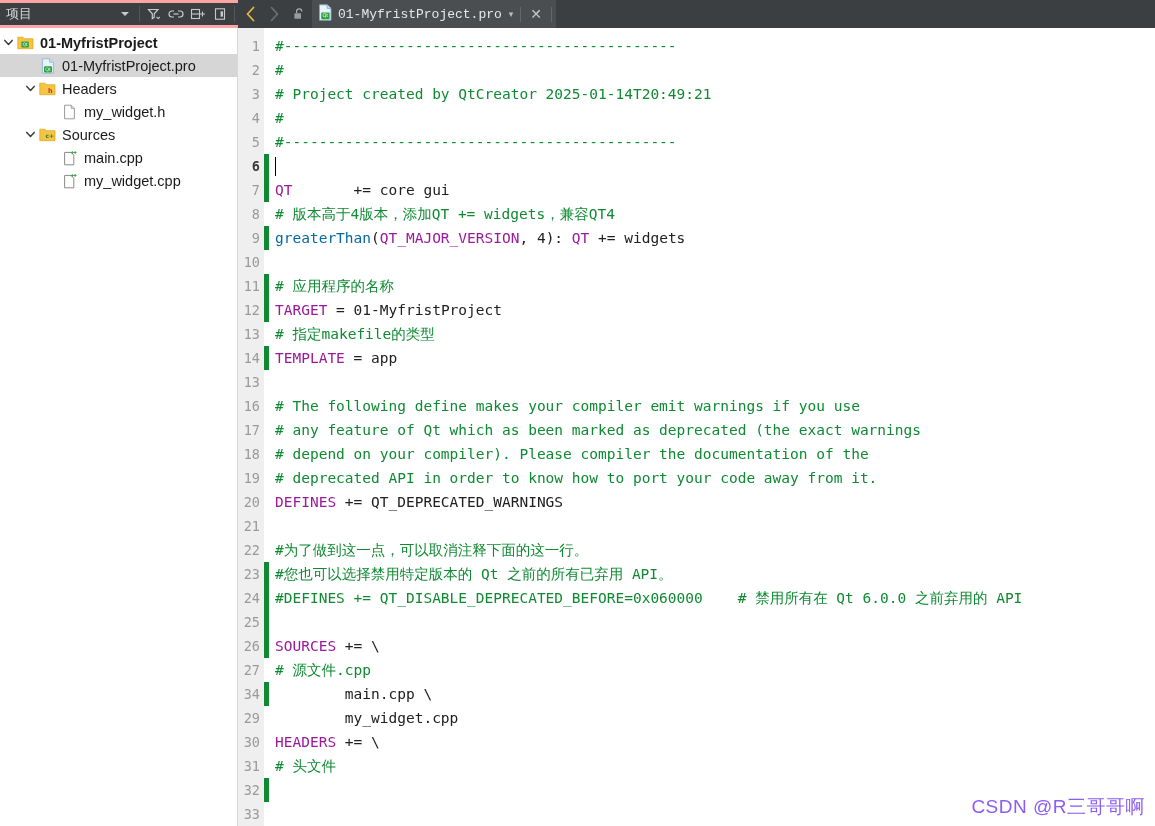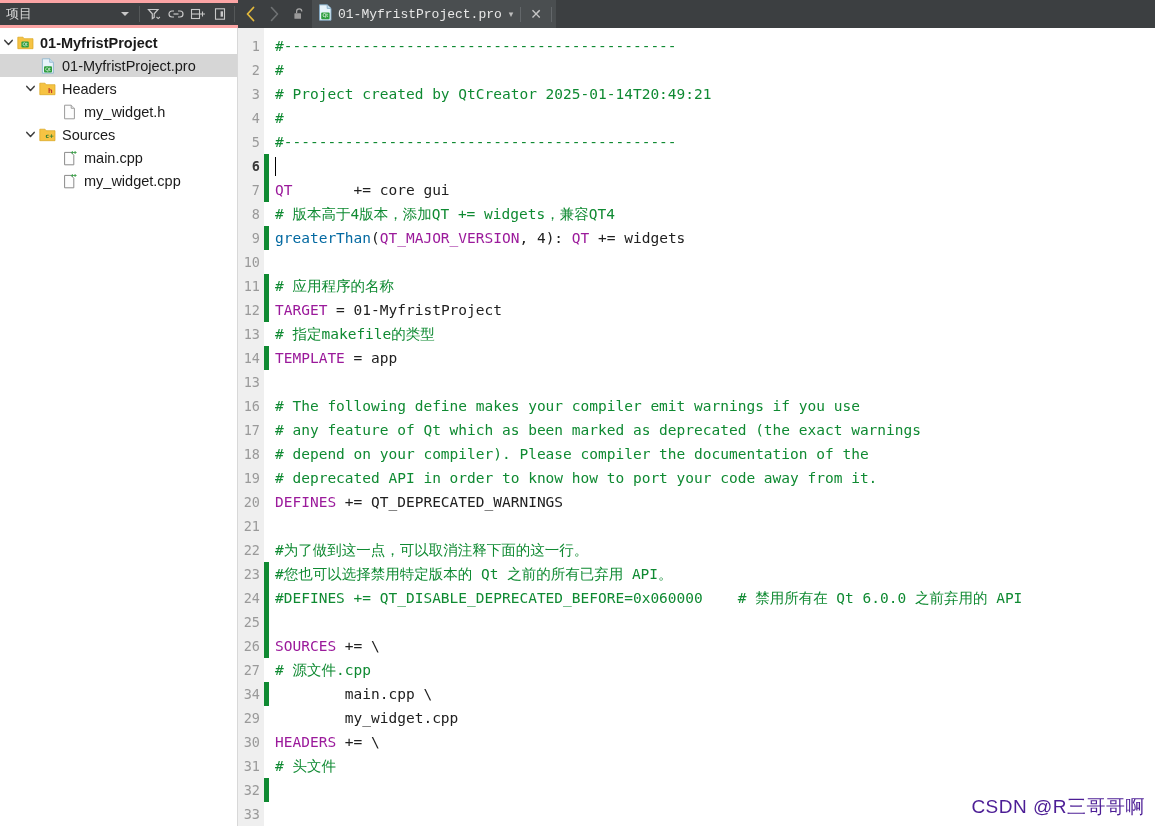--- a/index.html
+++ b/index.html
@@ -192,21 +192,21 @@
   .caret {
     position: absolute;
     width: 1px;
     background: #000;
     height: 19px;
   }
   .watermark {
     position: absolute;
     right: 10px;
     bottom: 6px;
-    color: #4c1d95;
+    color: #8b5cf6;
     font-size: 19px;
     letter-spacing: 0.5px;
     user-select: none;
   }
 </style>
 </head>
 <body>
 
 <div class="app">
 

